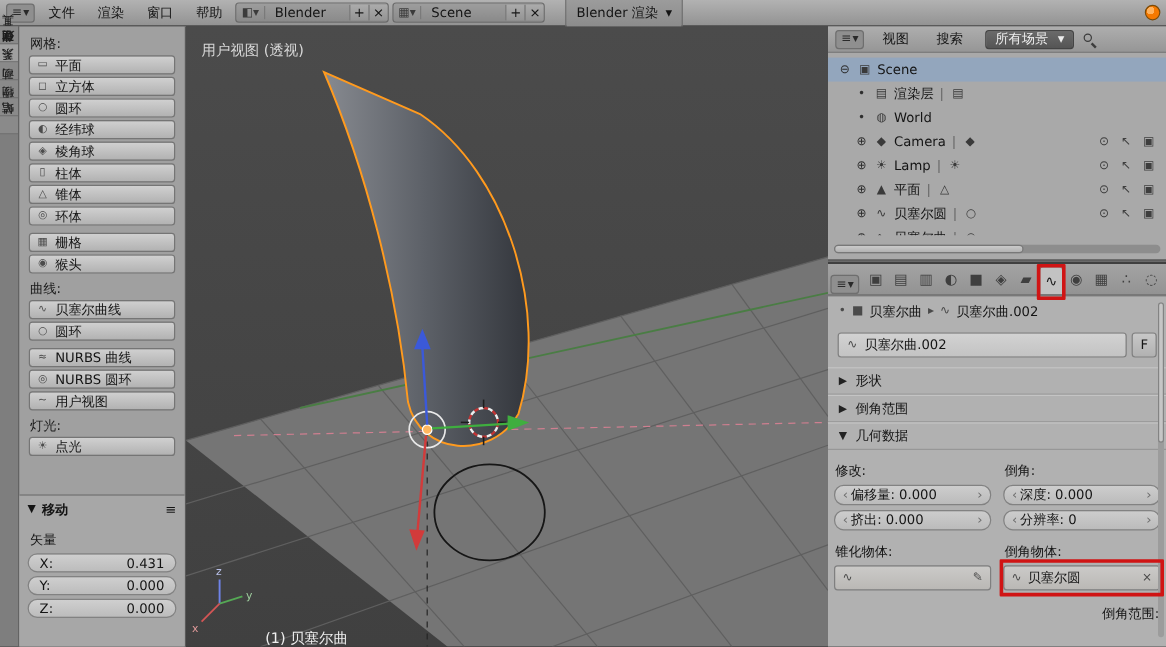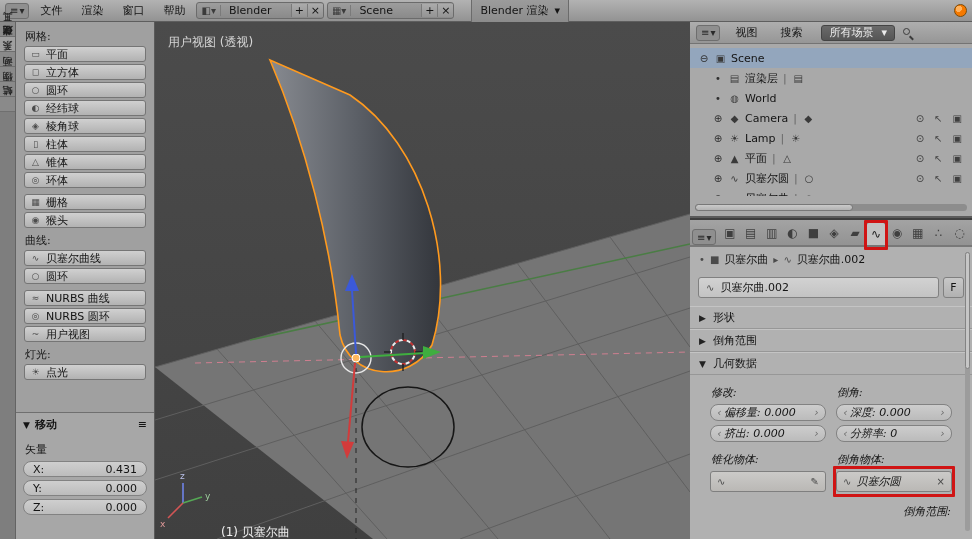--- a/index.html
+++ b/index.html
@@ -87,21 +87,21 @@
   .pbread { height:25px; display:flex; align-items:center; gap:5px; padding:0 9px; }
   .bicon { color:#4a4a4a; font-size:10px; }
   .name-row { display:flex; gap:4px; padding:5px 8px 8px; }
   .name-field { flex:1; display:flex; align-items:center; gap:6px; height:21px; padding:0 7px;
     background:linear-gradient(#d2d2d2,#c3c3c3); border:1px solid #808080; border-radius:3px; }
   .fbtn { width:21px; height:21px; line-height:19px; text-align:center;
     background:linear-gradient(#c8c8c8,#b1b1b1); border:1px solid #808080; border-radius:3px; }
   .panel-h { height:23px; display:flex; align-items:center; gap:7px; padding:0 9px;
     border-top:1px solid #c4c4c4; border-bottom:1px solid #979797; background:#b1b1b1; }
   .panel-h .arr { font-size:9px; color:#222; }
-  .pcontent { padding:7px 20px 0;font-style:italic; }
+  .pcontent { padding:7px 5px 0; }
   .pcols { display:flex; gap:10px; }
   .pcol { flex:1; min-width:0; }
   .col-label { margin:3px 1px 4px; }
   .col-label.second { margin-top:10px; }
   .nfield { display:flex; align-items:center; height:17px; margin:4px 0;
     background:linear-gradient(#cdcdcd,#bbbbbb); border:1px solid #828282; border-radius:8px; padding:0 4px; }
   .nfield .spin { width:9px; color:#6e6e6e; font-size:11px; line-height:1; text-align:center; }
   .nfield .nmid { flex:1; text-align:left; white-space:nowrap; overflow:hidden; }
   .objfield { position:relative; display:flex; align-items:center; gap:5px; height:21px; padding:0 6px;
     background:linear-gradient(#cbcac8,#bab8b5); border:1px solid #7f7f7f; border-radius:3px; }

